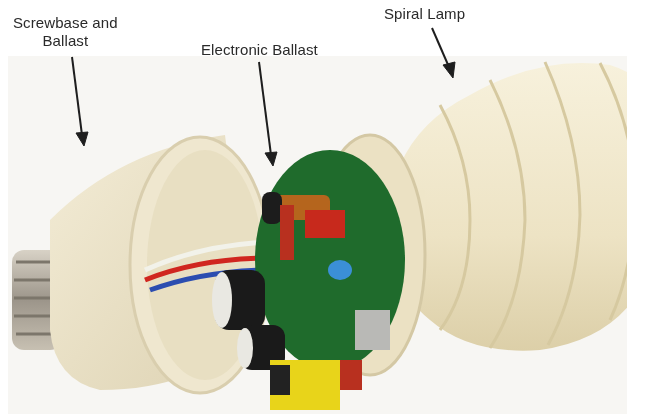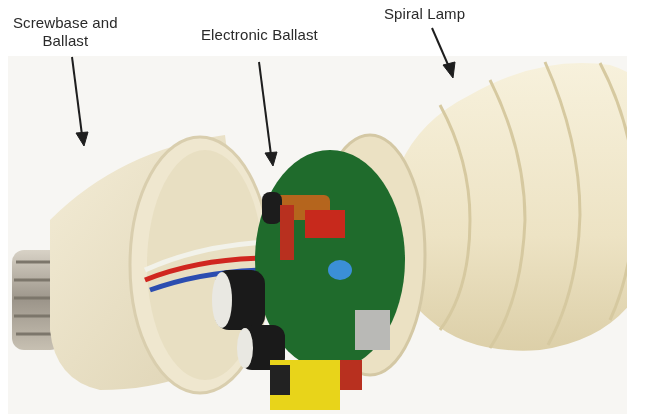--- a/index.html
+++ b/index.html
@@ -91,19 +91,19 @@
       <polygon points="265,153 277,152 273,166"></polygon>
       <line x1="432" y1="28" x2="449" y2="67" stroke-width="2"></line>
       <polygon points="443,65 455,62 453,78"></polygon>
     </g>
   </svg>
 
   <div class="label" style="left:13px; top:14px;">
     <div>Screwbase and</div>
     <div>Ballast</div>
   </div>
-  <div class="label" style="left:201px; top:26px;">
+  <div class="label" style="left:201px; top:41px;">
     <span>Electronic Ballast</span>
   </div>
   <div class="label" style="left:384px; top:5px;">
     <span>Spiral Lamp</span>
   </div>
 </div>
 
 </body></html>

